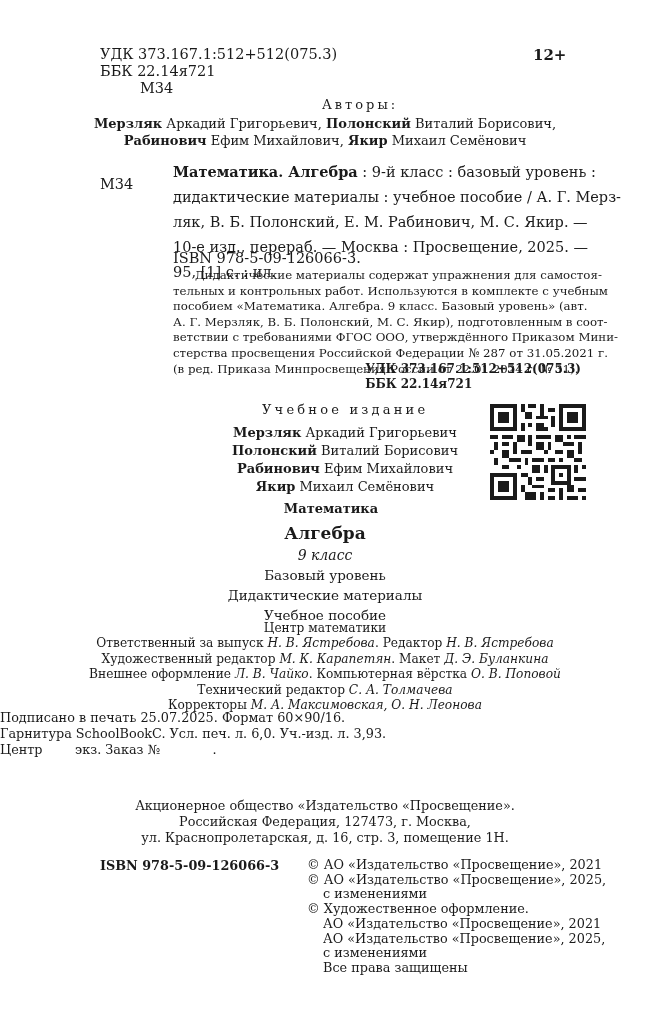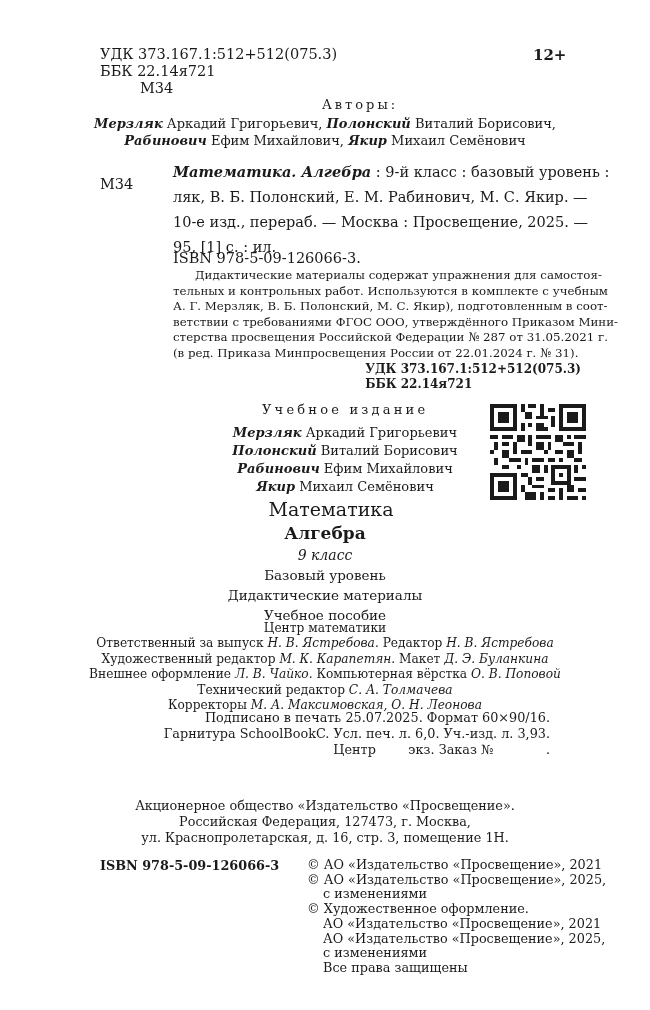--- a/index.html
+++ b/index.html
@@ -3,21 +3,21 @@
   <meta charset="utf-8">
   <style>
     html, body { margin: 0; padding: 0; background: #ffffff; }
     body {
       width: 650px; height: 1010px; position: relative; overflow: hidden;
       font-family: "DejaVu Serif", "Liberation Serif", serif;
       color: #1a1a1a;
     }
     .page { position: absolute; left: 0; top: 0; width: 650px; height: 1010px; }
     .abs { position: absolute; white-space: nowrap; }
-    .b { font-weight: bold; font-style: italic; }
+    .b { font-weight: bold; }
     .i { font-style: italic; }
 
     
     .hdr { left: 100px; top: 46px; font-size: 14.5px; line-height: 17px; }
     .hdr .m34 { padding-left: 40px; }
     .age { left: 533px; top: 46px; font-size: 15px; font-weight: bold; }
 
     
     .authors-title { left: 12px; width: 650px; text-align: center; top: 97px; font-size: 13px; letter-spacing: 3px; margin-left: 23px; }
     .authors-line { left: 0; width: 650px; text-align: center; font-size: 13px; }
@@ -40,29 +40,29 @@
 
     .edition-type { left: 262px; top: 402px; font-size: 13px; letter-spacing: 3.2px; }
     .authors2 { left: 200px; width: 290px; text-align: center; top: 424px; font-size: 13px; line-height: 18px; }
     .authors2 .line { display: block; }
 
     
     .qr { left: 490px; top: 404px; width: 96px; height: 96px; }
 
     
     .title-block { left: 0; width: 650px; text-align: center; top: 497px; }
-    .title-block .t1 { font-size: 19px; font-weight: normal; line-height: 24px; display: block; margin-left: 12px; }
+    .title-block .t1 { font-size: 13px; font-weight: bold; line-height: 24px; display: block; margin-left: 12px; }
     .title-block .t2 { font-size: 17px; font-weight: bold; line-height: 24px; display: block; }
     .title-block .s { font-size: 13.5px; line-height: 20px; display: block; }
     .title-block .s.grade { font-size: 14px; font-style: italic; }
 
     .credits { left: 0; width: 650px; text-align: center; top: 621px; font-size: 12.2px; line-height: 15.4px; }
     .credits .line { display: block; }
 
-    .print { left: 0; width: 550px; text-align: right; top: 710px; font-size: 12.8px; line-height: 16px; }
+    .print { left: 0; width: 550px; text-align: left; top: 710px; font-size: 12.8px; line-height: 16px; }
     .print .line { display: block; }
 
     .publisher { left: 0; width: 650px; text-align: center; top: 762px; font-size: 12.8px; line-height: 16px; margin-top: 36px; }
     .publisher .line { display: block; }
 
     .hotline { left: 0; width: 650px; text-align: center; top: 813px; font-size: 12.8px; }
 
     .isbn2 { left: 100px; top: 858px; font-size: 12.8px; font-weight: bold; }
     .copyright { left: 307px; top: 858px; font-size: 12.8px; line-height: 14.7px; }
     .copyright .line { display: block; }
@@ -84,29 +84,31 @@
   <div class="abs authors-line" style="top:116px">
     <span class="b">Мерзляк</span><span> Аркадий Григорьевич, </span><span class="b">Полонский</span><span> Виталий Борисович,</span>
   </div>
   <div class="abs authors-line" style="top:133px">
     <span class="b">Рабинович</span><span> Ефим Михайлович, </span><span class="b">Якир</span><span> Михаил Семёнович</span>
   </div>
 
   <div class="abs bib-m34">М34</div>
   <div class="abs bib" style="top:156px">
     <span class="line first"><span class="b">Математика. Алгебра</span><span> : 9-й класс : базовый уровень :</span></span>
+    <span class="line">дидактические материалы : учебное пособие / А. Г. Мерз-</span>
     <span class="line">ляк, В. Б. Полонский, Е. М. Рабинович, М. С. Якир. —</span>
     <span class="line">10-е изд., перераб. — Москва : Просвещение, 2025. —</span>
     <span class="line last">95, [1] с. : ил.</span>
   </div>
   <div class="abs isbn1">ISBN 978-5-09-126066-3.</div>
 
   <div class="abs anno">
     <span class="line first">Дидактические материалы содержат упражнения для самостоя-</span>
     <span class="line">тельных и контрольных работ. Используются в комплекте с учебным</span>
+    <span class="line">пособием «Математика. Алгебра. 9 класс. Базовый уровень» (авт.</span>
     <span class="line">А. Г. Мерзляк, В. Б. Полонский, М. С. Якир), подготовленным в соот-</span>
     <span class="line">ветствии с требованиями ФГОС ООО, утверждённого Приказом Мини-</span>
     <span class="line">стерства просвещения Российской Федерации № 287 от 31.05.2021 г.</span>
     <span class="line last">(в ред. Приказа Минпросвещения России от 22.01.2024 г. № 31).</span>
   </div>
   <div class="abs udk2">
     <div>УДК 373.167.1:512+512(075.3)</div>
     <div>ББК 22.14я721</div>
   </div>
 

